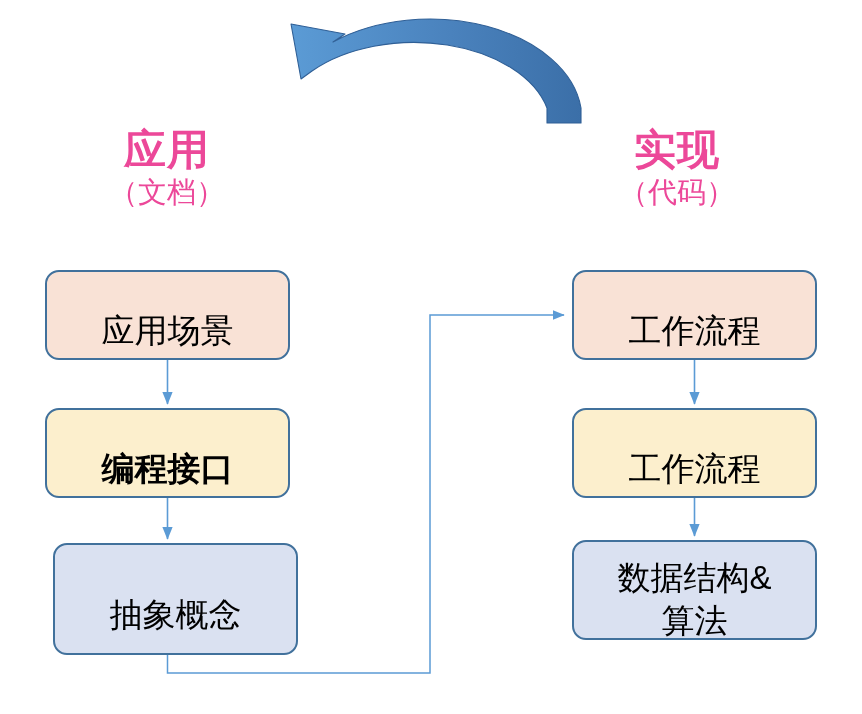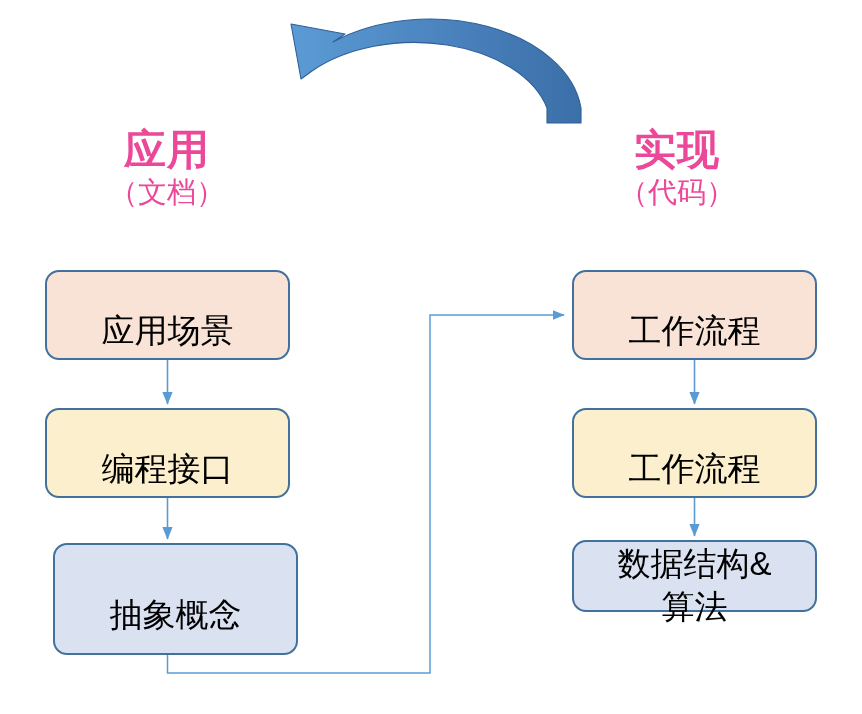--- a/index.html
+++ b/index.html
@@ -66,26 +66,26 @@
     line-height: 1.22;
     overflow: visible;
   }
   .node .lbl { display: block; width: 100%; margin-top: 32px; }
   .fill-peach  { background: #f9e2d6; }
   .fill-yellow { background: #fcefcd; }
   .fill-blue   { background: #dae1f1; }
 
   
   #node-l0 { left: 45px;  top: 270px; height: 90px; }
-  #node-l1 { left: 45px;  top: 408px; height: 90px; }
+  #node-l1 { left: 45px;  top: 408px; height: 90px; font-weight: bold; }
   #node-l2 { left: 53px;  top: 543px; height: 112px; }
   
   #node-r0 { left: 572px; top: 270px; height: 90px; }
   #node-r1 { left: 572px; top: 408px; height: 90px; }
-  #node-r2 { left: 572px; top: 540px; height: 72px; }
+  #node-r2 { left: 572px; top: 540px; height: 100px; }
 
   
   #node-r2 .lbl {
     position: relative;
     top: -6px;
     line-height: 1.3;
   }
 
   
   .conn {

